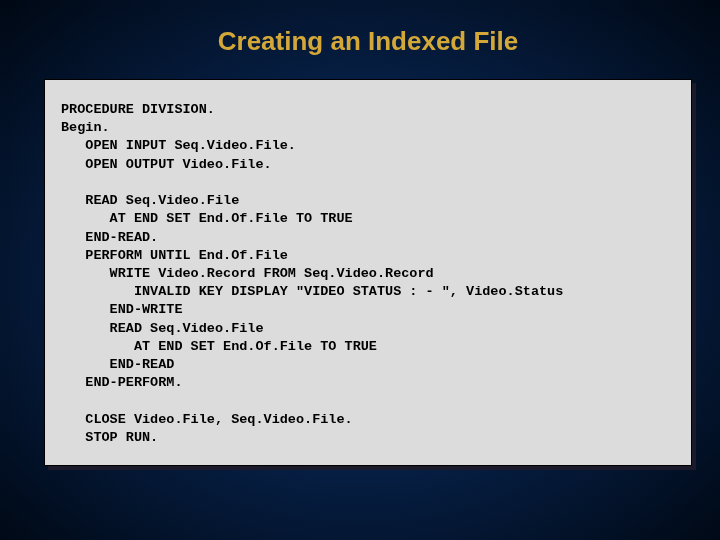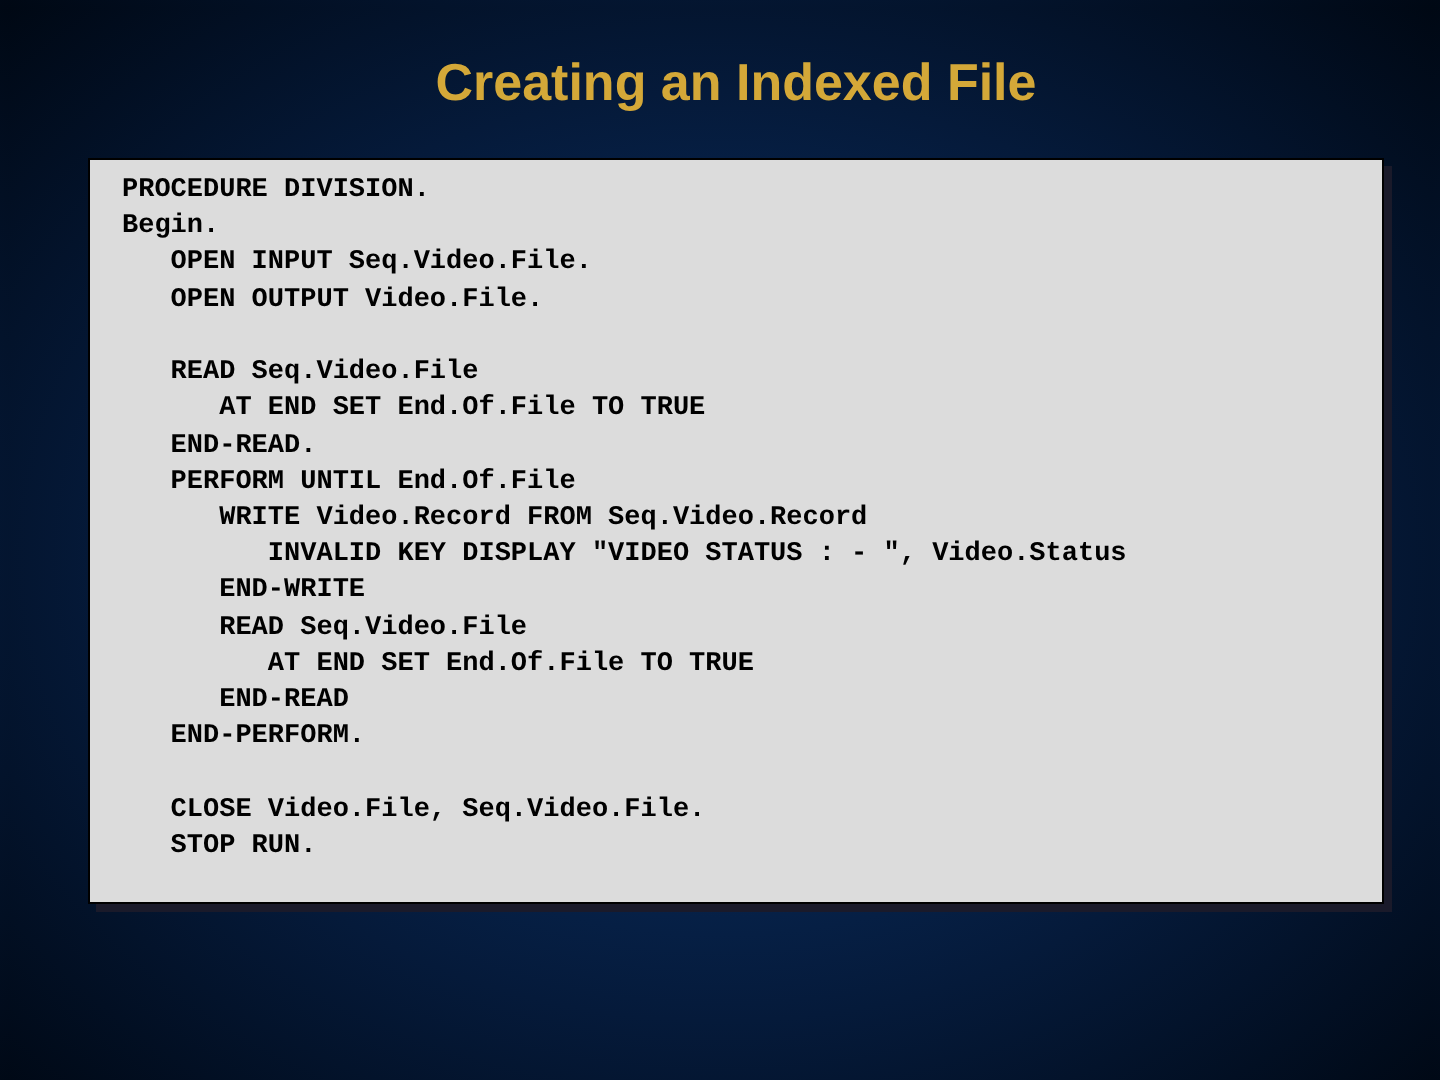--- a/index.html
+++ b/index.html
@@ -17,21 +17,21 @@
       font-size: 26px;
       font-weight: bold;
       padding: 14px 0 18px 0;
       letter-spacing: 0px;
     }
     .code-box {
       margin: 0 36px;
       background: #dcdcdc;
       border: 1px solid #000;
       box-shadow: 4px 4px 0 #1a1a2a;
-      padding: 3px 12px 14px 12px;
+      padding: 17px 12px 14px 12px;
     }
     .code {
       font-family: "Courier New", monospace;
       font-size: 13.5px;
       line-height: 1.35;
       color: #000;
       white-space: pre;
       font-weight: bold;
     }
   </style>

